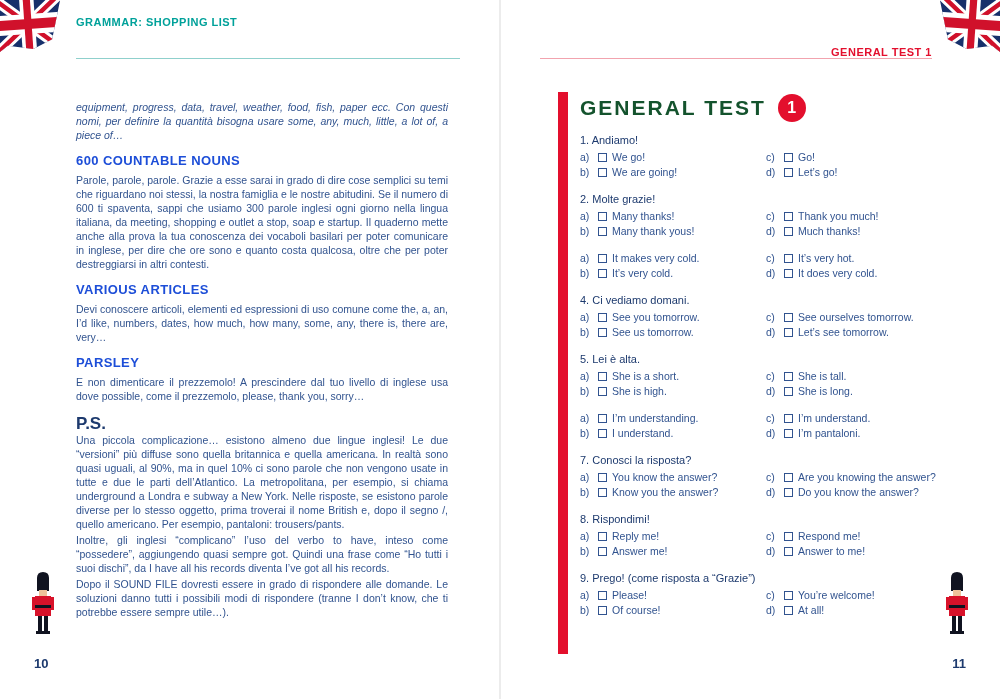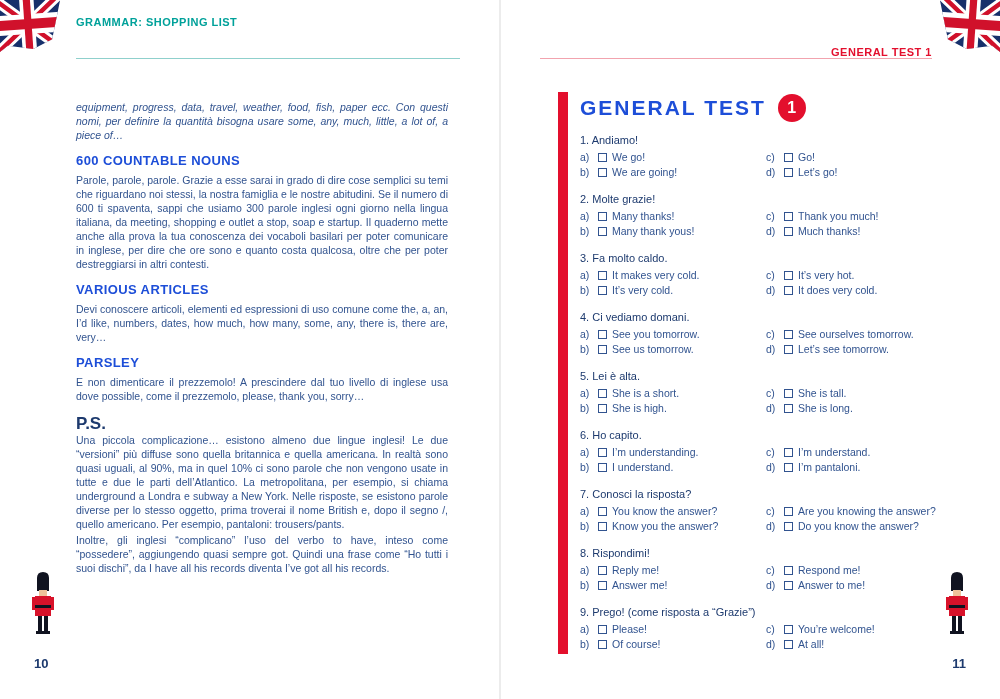--- a/index.html
+++ b/index.html
@@ -36,21 +36,21 @@
                   font-size:10.5px; line-height:14px; }
   .intro { font-style:italic; margin-bottom:14px; }
   .red-heading { color:#1d4ed8; font-weight:bold; font-size:13px;
                  letter-spacing:.4px; margin:12px 0 5px 0; }
   .ps-heading  { color:#1d3a6e; font-weight:bold; font-size:17px; margin:14px 0 2px 0; }
   .body-par { margin-bottom:2px; text-align:justify; }
 
   
   .test-bar { position:absolute; left:558px; top:92px; width:10px; height:562px; background:#e30f2d; }
   .test-title-row { position:absolute; left:580px; top:94px; display:flex; align-items:center; gap:12px; }
-  .test-title { color:#1d4ed8; font-weight:bold; font-size:21px; letter-spacing:2px; }
+  .test-title { color:#14532d; font-weight:bold; font-size:21px; letter-spacing:2px; }
   .test-badge { width:28px; height:28px; border-radius:50%; background:#e30f2d;
                 color:#fff; font-weight:bold; font-size:16px;
                 display:flex; align-items:center; justify-content:center; }
 
   .questions { position:absolute; left:580px; top:133px; width:356px; }
   .question  { margin-bottom:12px; }
   .q-prompt  { font-weight:normal; color:#1d3a6e; font-size:11px; line-height:14px; margin-bottom:3px; }
   .opts { display:grid; grid-template-columns:186px 1fr;
           grid-template-rows:repeat(2,auto); grid-auto-flow:column; }
   .opt { display:flex; align-items:center; gap:5px; font-size:10.5px;
@@ -103,20 +103,21 @@
 
   <h2 class="red-heading">VARIOUS ARTICLES</h2>
   <p class="body-par">Devi conoscere articoli, elementi ed espressioni di uso comune come the, a, an, I’d like, numbers, dates, how much, how many, some, any, there is, there are, very…</p>
 
   <h2 class="red-heading">PARSLEY</h2>
   <p class="body-par">E non dimenticare il prezzemolo! A prescindere dal tuo livello di inglese usa dove possible, come il prezzemolo, please, thank you, sorry…</p>
 
   <h3 class="ps-heading">P.S.</h3>
   <p class="body-par">Una piccola complicazione… esistono almeno due lingue inglesi! Le due “versioni” più diffuse sono quella britannica e quella americana. In realtà sono quasi uguali, al 90%, ma in quel 10% ci sono parole che non vengono usate in tutte e due le parti dell’Atlantico. La metropolitana, per esempio, si chiama underground a Londra e subway a New York. Nelle risposte, se esistono parole diverse per lo stesso oggetto, prima troverai il nome British e, dopo il segno /, quello americano. Per esempio, pantaloni: trousers/pants.</p>
   <p class="body-par">Inoltre, gli inglesi “complicano” l’uso del verbo to have, inteso come “possedere”, aggiungendo quasi sempre got. Quindi una frase come “Ho tutti i suoi dischi”, da I have all his records diventa I’ve got all his records.</p>
+  <p class="body-par">Dopo il SOUND FILE dovresti essere in grado di rispondere alle domande. Le soluzioni danno tutti i possibili modi di rispondere (tranne I don’t know, che ti potrebbe essere sempre utile…).</p>
 </div>
 
 <div class="test-bar"></div>
 
 <div class="test-title-row">
   <span class="test-title">GENERAL TEST</span>
   <span class="test-badge">1</span>
 </div>
 
 <div class="questions">
@@ -172,24 +173,20 @@
       </div>
       <div class="opt">
         <span class="opt-letter">d)</span>
         <span class="checkbox"></span>
         <span>Much thanks!</span>
       </div>
     </div>
   </div>
 
   <div class="question">
-    <div class="q-prompt">
-      <span>3.</span>
-      <span> Fa molto caldo.</span>
-    </div>
     <div class="opts">
       <div class="opt">
         <span class="opt-letter">a)</span>
         <span class="checkbox"></span>
         <span>It makes very cold.</span>
       </div>
       <div class="opt">
         <span class="opt-letter">b)</span>
         <span class="checkbox"></span>
         <span>It’s very cold.</span>
@@ -259,24 +256,20 @@
       </div>
       <div class="opt">
         <span class="opt-letter">d)</span>
         <span class="checkbox"></span>
         <span>She is long.</span>
       </div>
     </div>
   </div>
 
   <div class="question">
-    <div class="q-prompt">
-      <span>6.</span>
-      <span> Ho capito.</span>
-    </div>
     <div class="opts">
       <div class="opt">
         <span class="opt-letter">a)</span>
         <span class="checkbox"></span>
         <span>I’m understanding.</span>
       </div>
       <div class="opt">
         <span class="opt-letter">b)</span>
         <span class="checkbox"></span>
         <span>I understand.</span>

